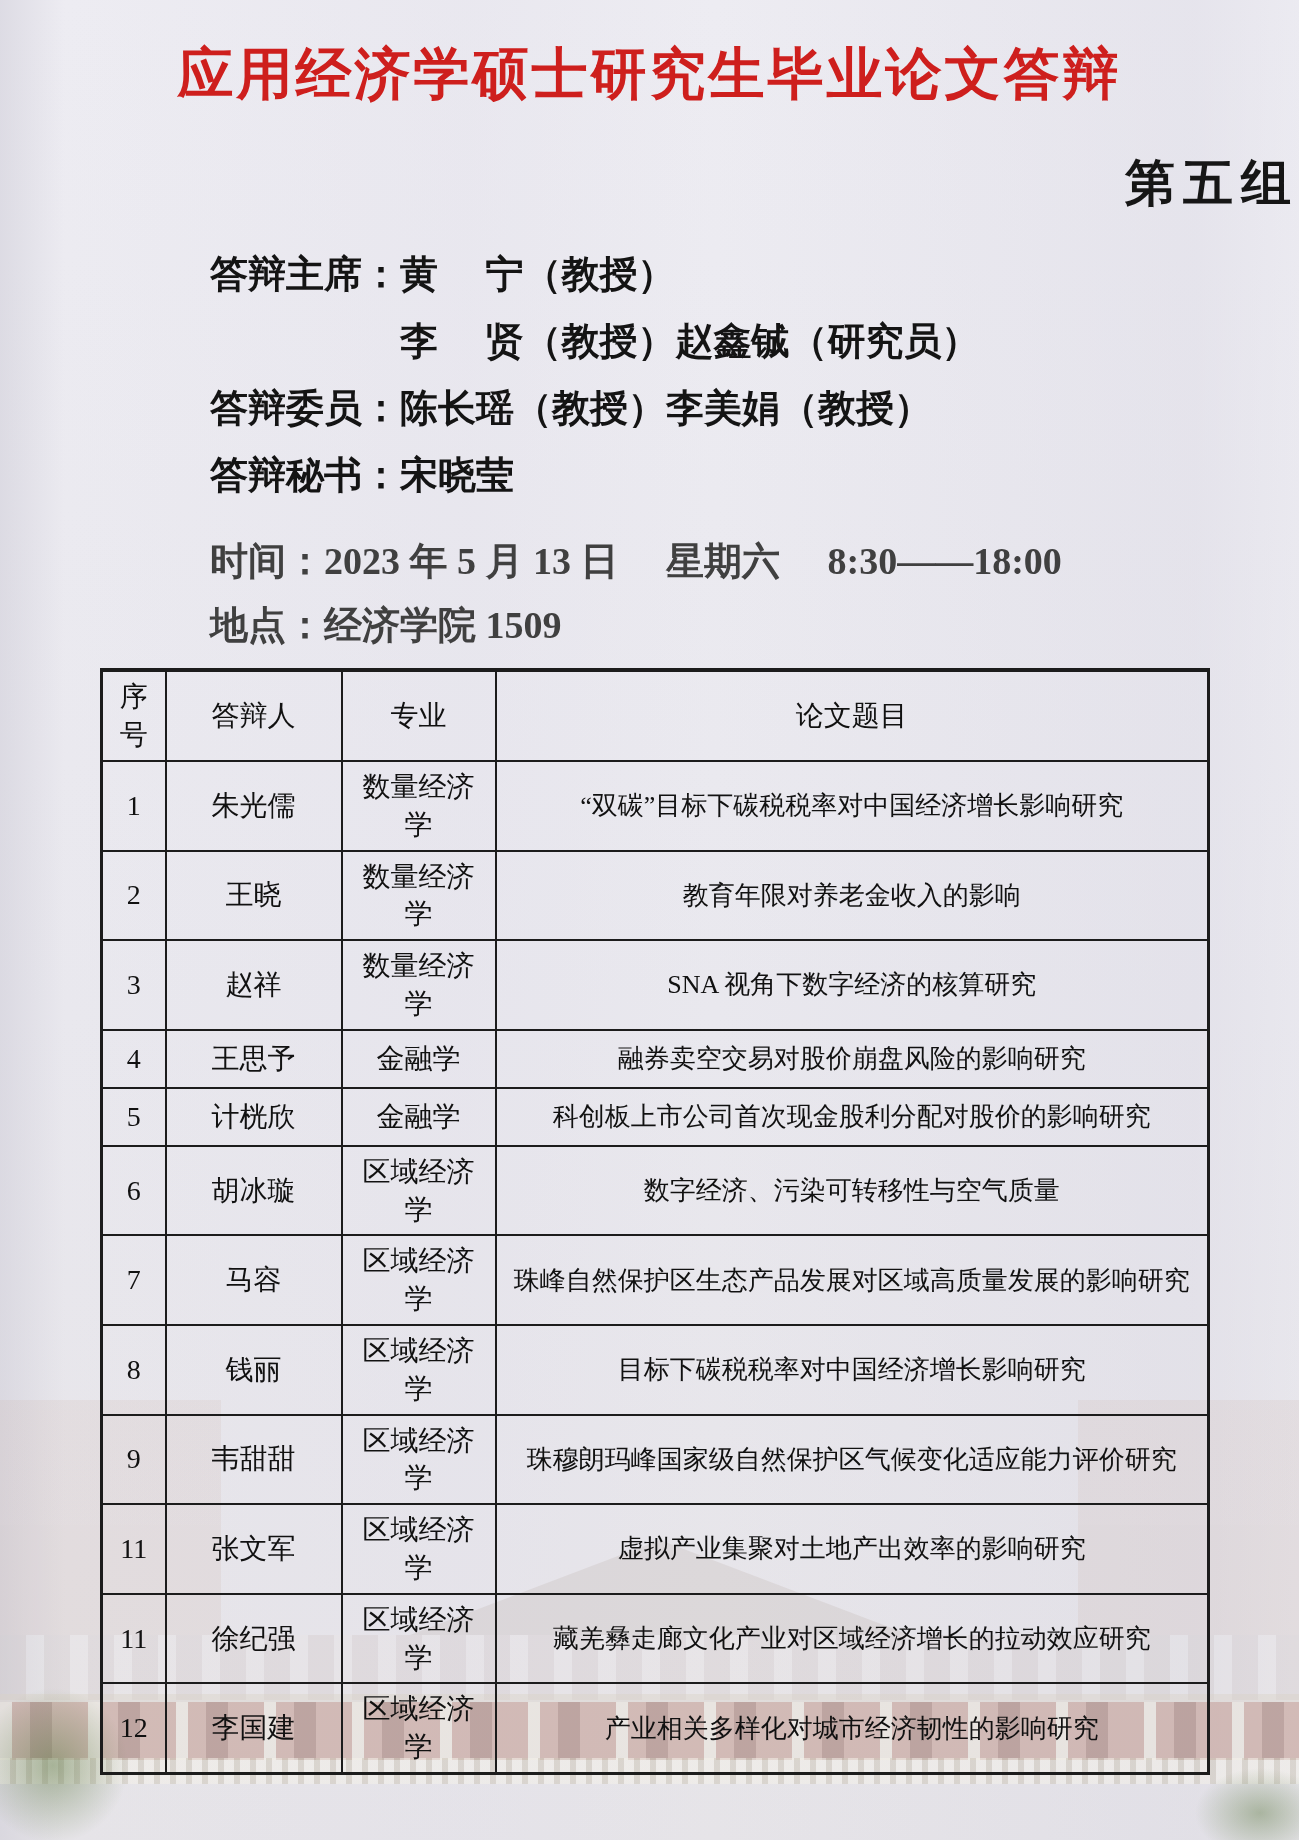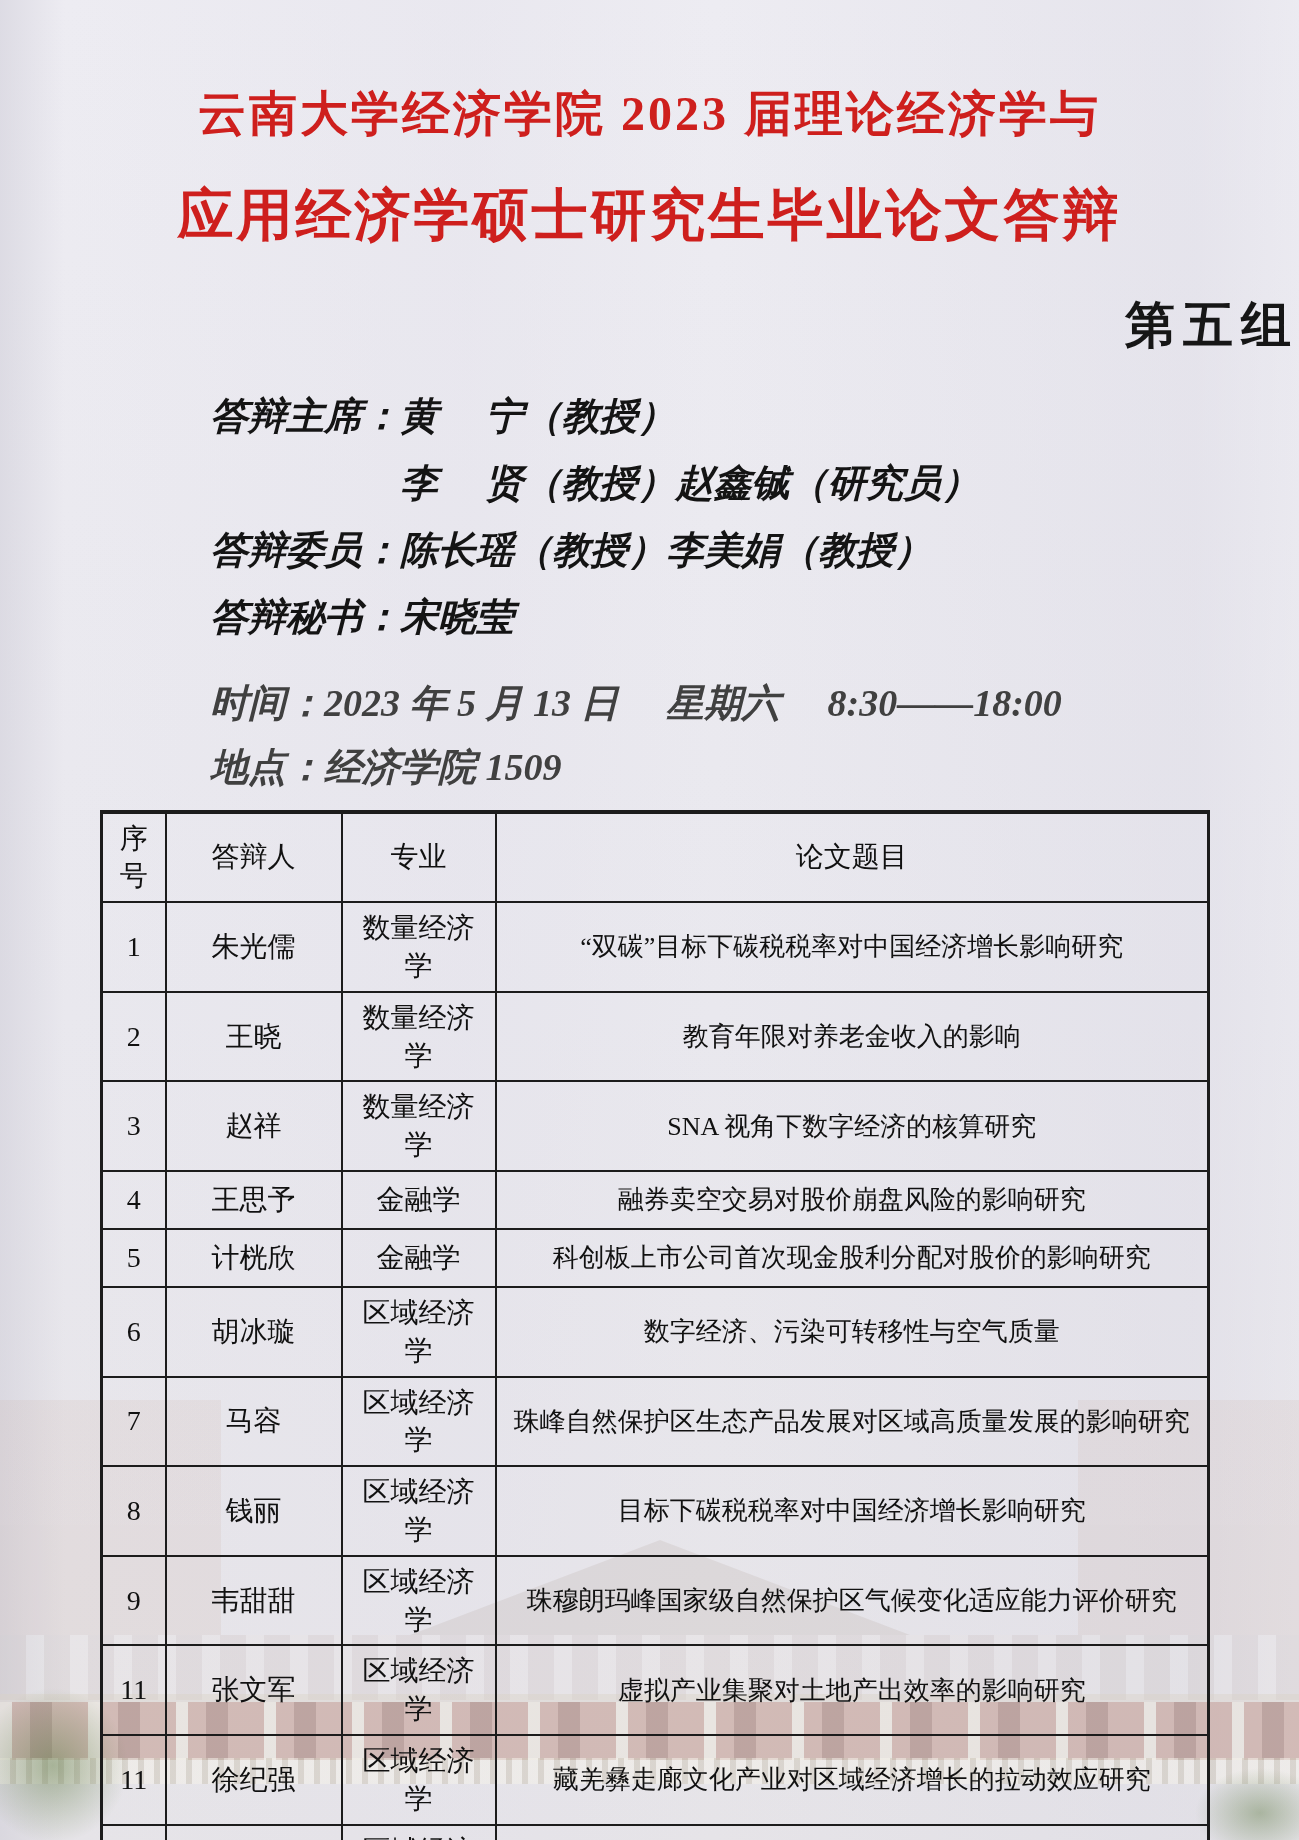--- a/index.html
+++ b/index.html
@@ -72,21 +72,21 @@
 
   
   .content{position:relative;}
   .title{color:#ce1f1d;font-weight:700;text-align:center;letter-spacing:3px;}
   .title-l1{display:block;font-size:48px;line-height:1.15;padding-top:86px;}
   .title-l2{display:block;font-size:56px;line-height:1.15;margin-top:42px;}
   .group{
     font-size:50px;font-weight:700;color:#161616;
     text-align:right;margin:50px 0 0;letter-spacing:8px;line-height:1.1;
   }
-  .info{margin:44px 0 0 210px;font-size:38px;font-weight:700;color:#141414;line-height:1;font-style:italic;}
+  .info{margin:44px 0 0 210px;font-size:38px;font-weight:700;color:#141414;line-height:1;}
   .info-line{margin-top:29px;white-space:nowrap;}
   .info-line.first{margin-top:0;}
   .indent{padding-left:190px;}
   .c1{display:inline-block;min-width:265px;}
   .blue{color:#404040;}
   .time-line{margin-top:48px;}
   .loc-line{margin-top:26px;}
 
   
   table.roster{
@@ -117,21 +117,20 @@
     <div class="colonnade"></div>
   </div>
   <div class="bldg cornice"></div>
   <div class="bldg brick"></div>
   <div class="bldg balustrade"></div>
   <div class="tree-left"></div>
   <div class="tree-right"></div>
 
   <div class="content">
     <h1 class="title" style="margin:0;">
-      <span class="title-l1">云南大学经济学院 2023 届理论经济学与</span>
       <span class="title-l2">应用经济学硕士研究生毕业论文答辩</span>
     </h1>
 
     <h2 class="group">第五组</h2>
 
     <div class="info">
       <div class="info-line first">
         <span>答辩主席：</span><span>黄　 宁（教授）</span>
       </div>
       <div class="info-line indent">

